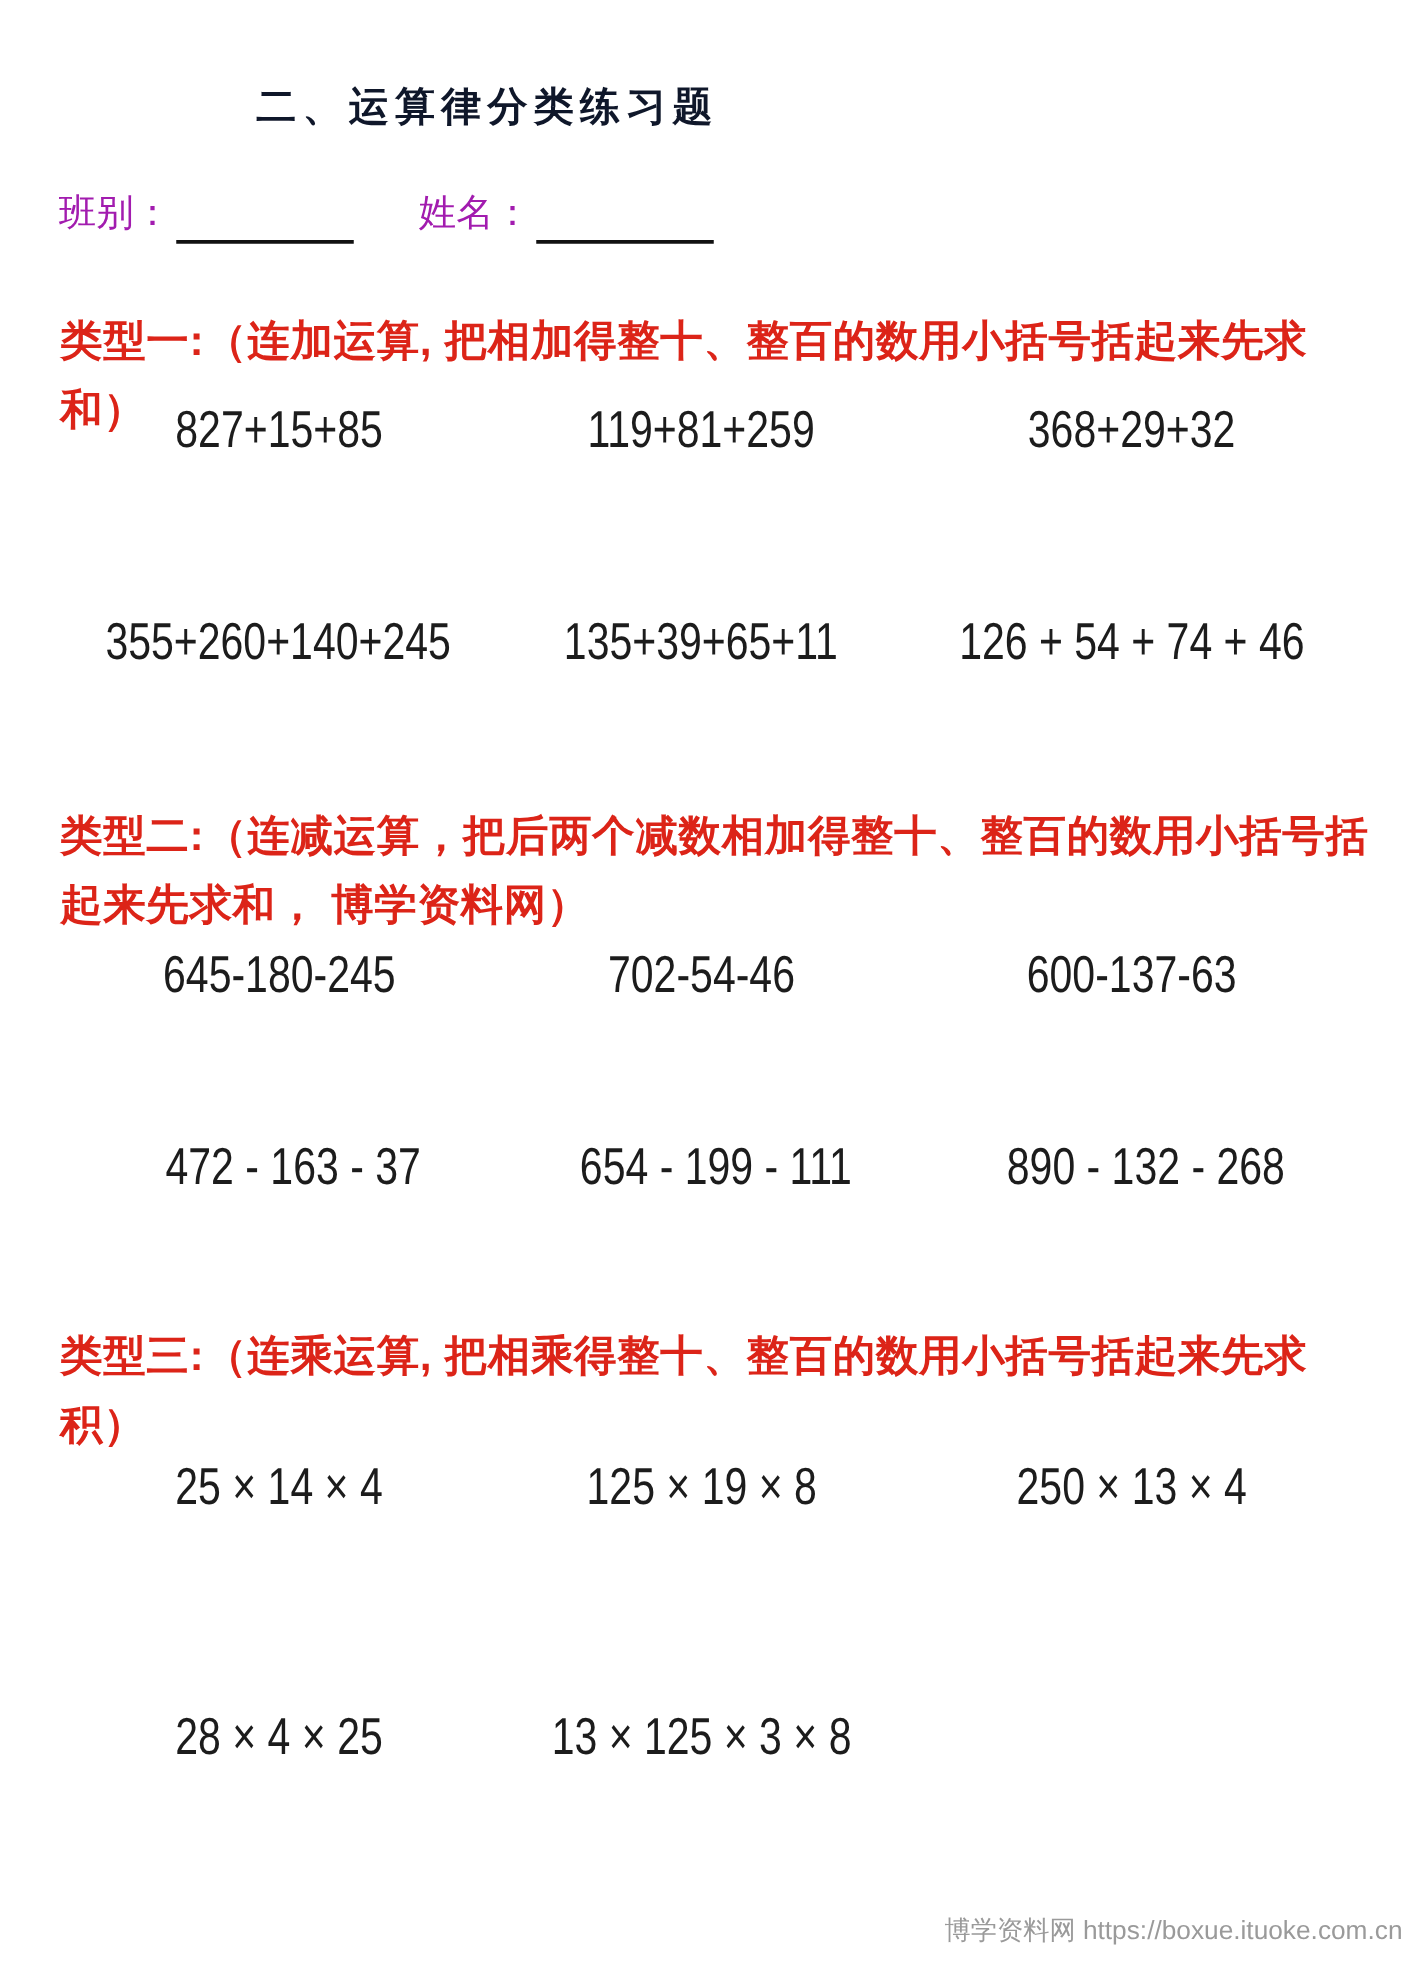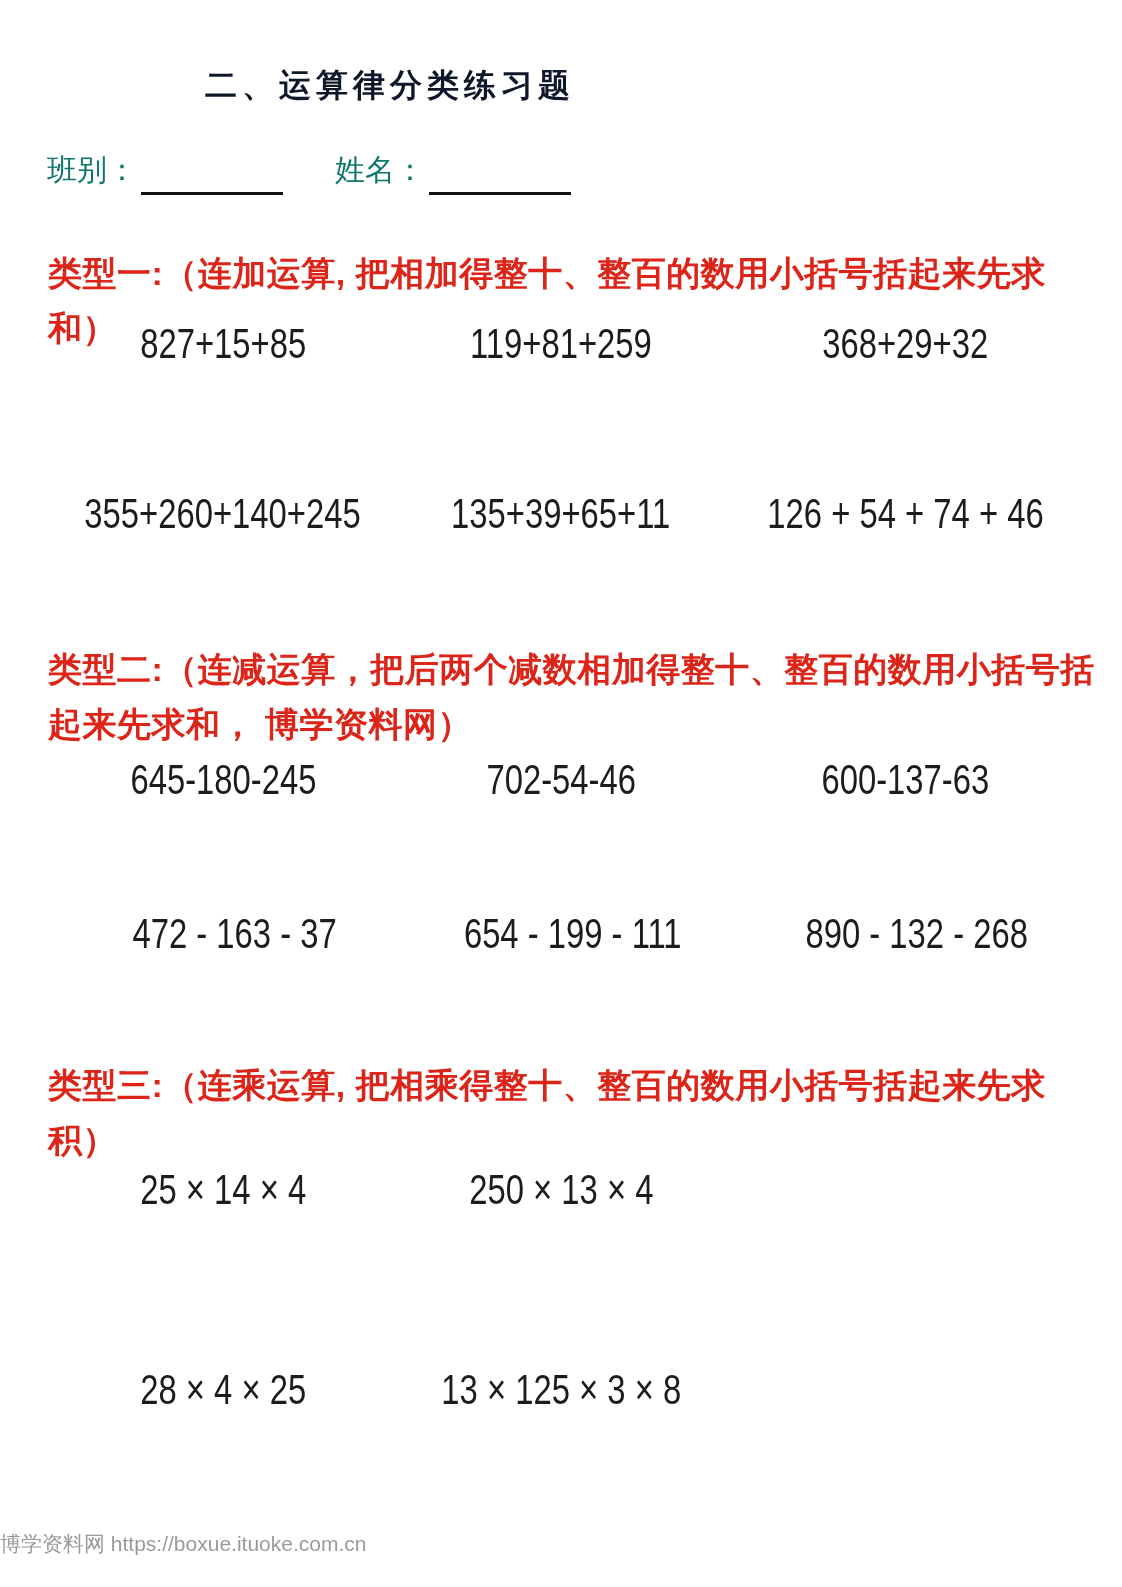--- a/index.html
+++ b/index.html
@@ -24,21 +24,21 @@
     white-space: nowrap;
   }
 
   .form-line {
     position: absolute;
     top: 150px;
     left: 47px;
     display: flex;
     align-items: flex-end;
     font-size: 30px;
-    color: #0f766e;
+    color: #a21caf;
   }
   .form-label { white-space: nowrap; padding-bottom: 4px; }
   .blank-line {
     display: inline-block;
     width: 142px;
     height: 38px;
     border-bottom: 3px solid #111111;
     margin-left: 4px;
   }
   .form-spacer { display: inline-block; width: 52px; }
@@ -84,21 +84,21 @@
     white-space: nowrap;
     transform: scale(0.82, 1.04);
     letter-spacing: 0px;
   }
 
   .page-footer {
     position: absolute;
     top: 1530px;
     left: 0;
     width: 1122px;
-    text-align: left;
+    text-align: right;
     font-size: 21px;
     color: #9a9a9a;
   }
 </style>
 </head>
 <body>
 
 <div class="page-title">二、运算律分类练习题</div>
 
 <div class="form-line">
@@ -161,20 +161,23 @@
   </div>
 </div>
 
 <div class="section-heading heading-3">类型三:（连乘运算, 把相乘得整十、整百的数用小括号括起来先求积）</div>
 
 <div class="prob-row row-5">
   <div class="prob-cell">
     <span class="eq">25 × 14 × 4</span>
   </div>
   <div class="prob-cell">
+    <span class="eq">125 × 19 × 8</span>
+  </div>
+  <div class="prob-cell">
     <span class="eq">250 × 13 × 4</span>
   </div>
 </div>
 
 <div class="prob-row row-6">
   <div class="prob-cell">
     <span class="eq">28 × 4 × 25</span>
   </div>
   <div class="prob-cell">
     <span class="eq">13 × 125 × 3 × 8</span>

